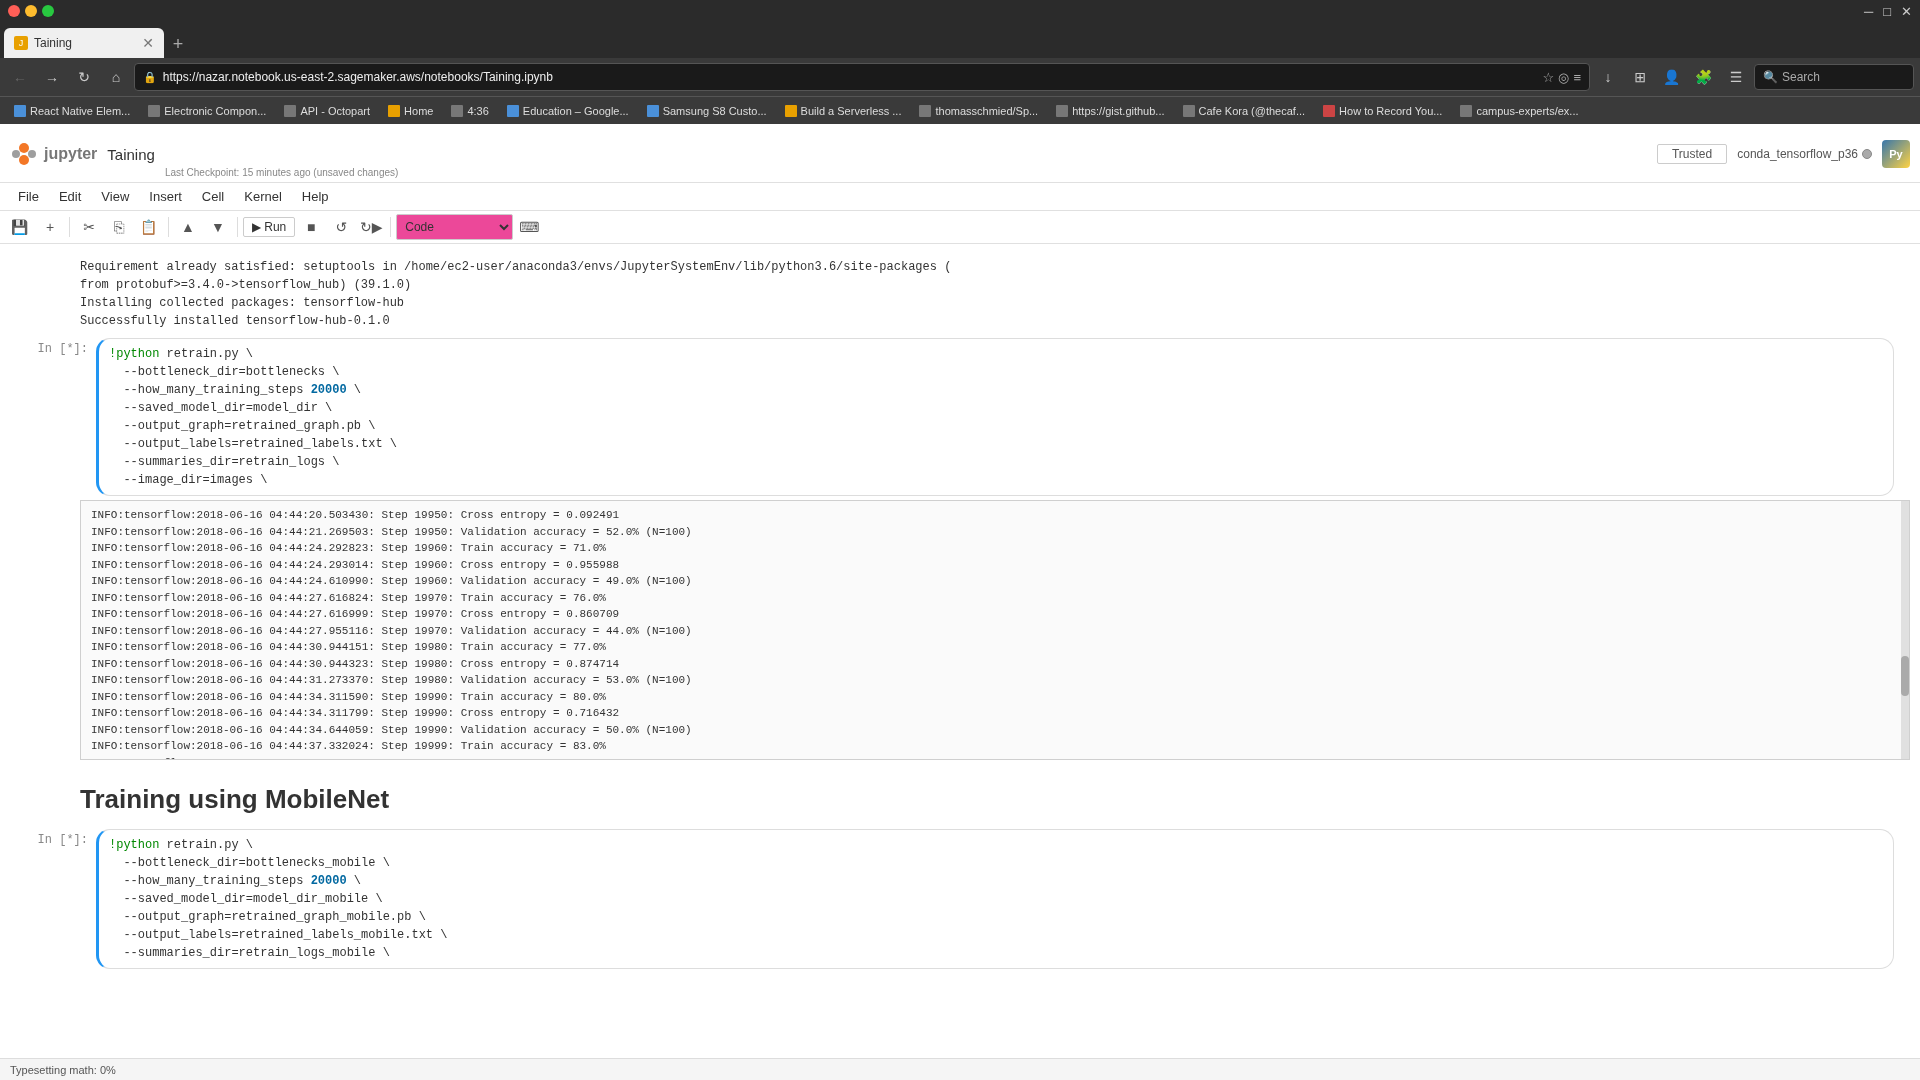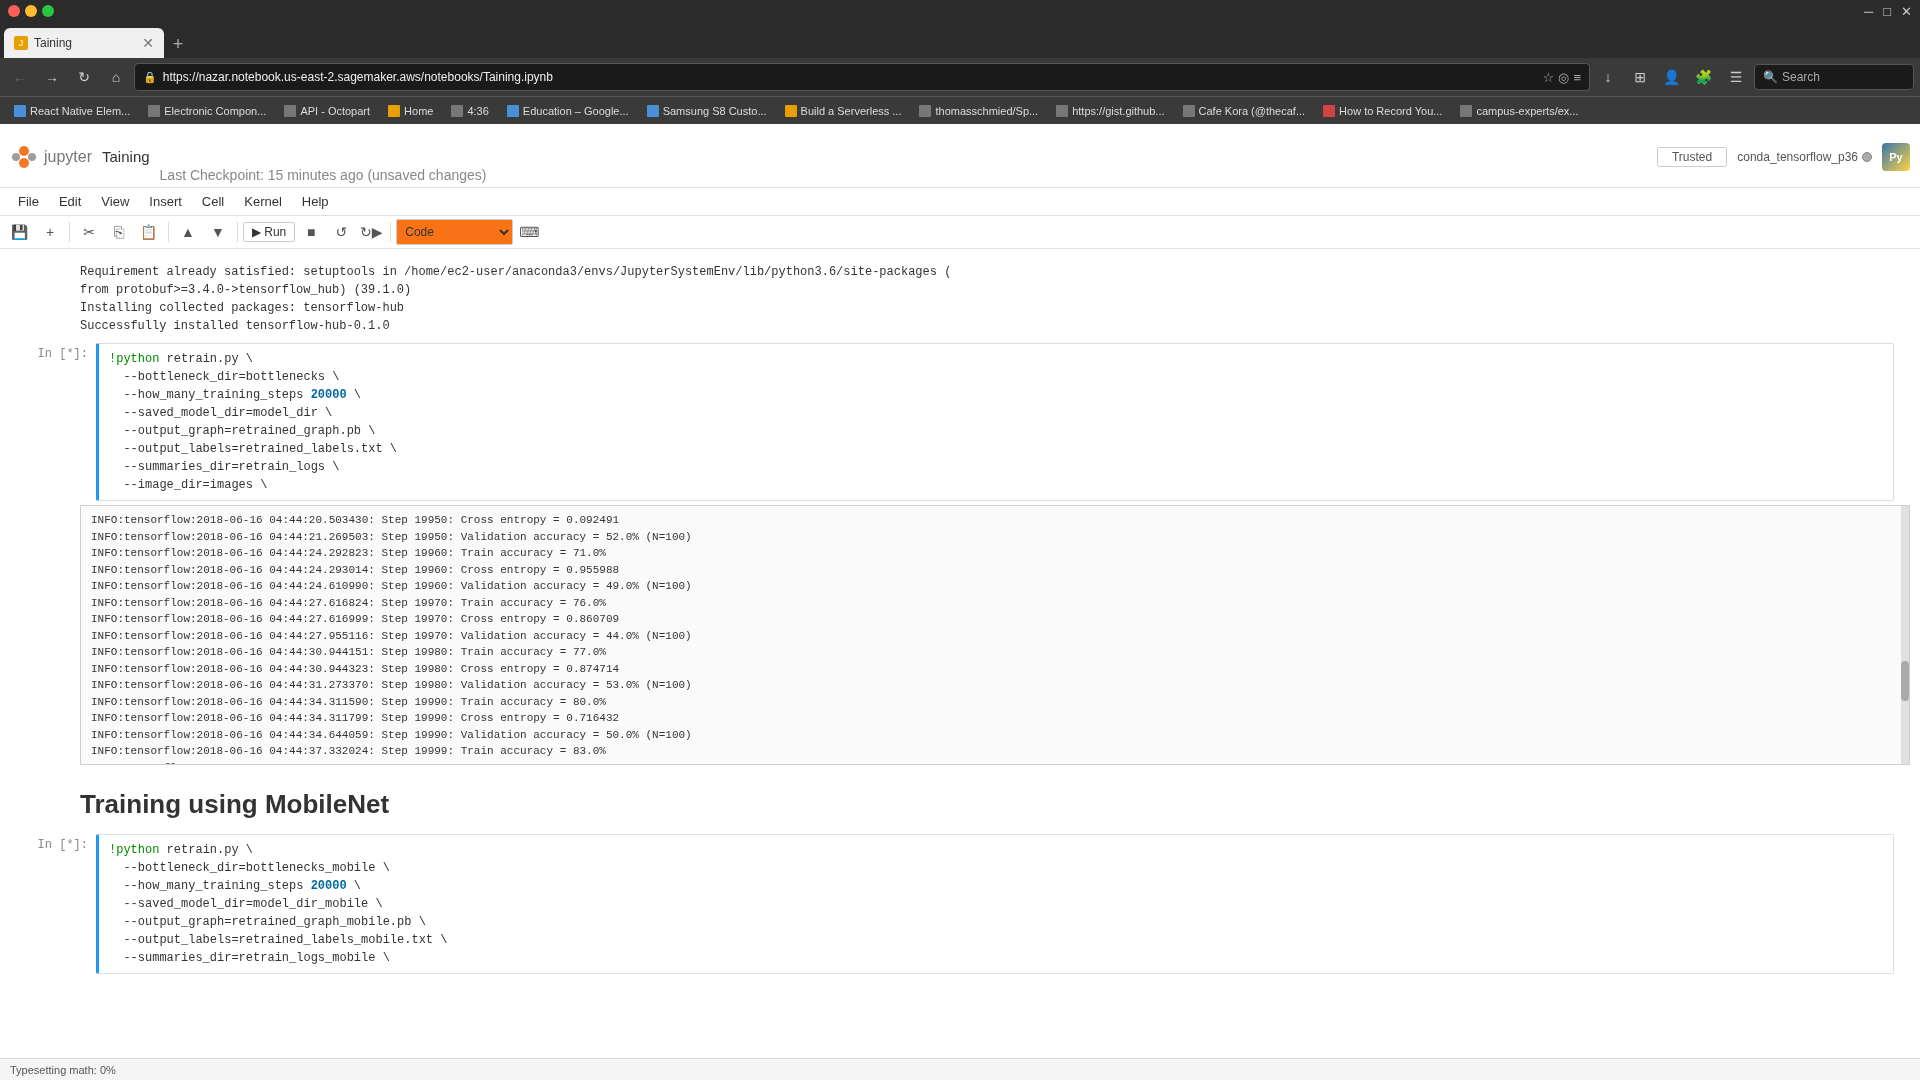--- a/index.html
+++ b/index.html
@@ -144,23 +144,23 @@
       padding: 6px 10px 4px;
       display: flex;
       align-items: center;
       gap: 10px;
     }
     .jupyter-logo { display: flex; align-items: center; gap: 6px; }
     .jupyter-logo-icon {
       width: 28px; height: 28px;
       display: flex; align-items: center; justify-content: center;
     }
-    .jupyter-name { font-size: 16px; color: #777; font-weight: 400; }
+    .jupyter-name { font-size: 16px; color: #777; font-weight: 700; }
     .notebook-name { font-size: 15px; color: #333; font-weight: 500; }
-    .notebook-checkpoint { font-size: 14px; color: #888; margin-top: 37px; }
+    .notebook-checkpoint { font-size: 10px; color: #888; margin-top: 37px; }
     .jupyter-header-right { margin-left: auto; display: flex; align-items: center; gap: 10px; }
     .trusted-btn {
       border: 1px solid #ccc;
       background: white;
       padding: 2px 14px;
       font-size: 12px;
       color: #555;
       cursor: pointer;
       border-radius: 2px;
     }
@@ -219,21 +219,21 @@
       font-size: 12px;
       color: #333;
     }
     .cell-type-select {
       height: 26px;
       border: 1px solid #ccc;
       border-radius: 2px;
       padding: 0 4px;
       font-size: 12px;
       color: #333;
-      background: #f97316;
+      background: #ec4899;
       min-width: 80px;
     }
 
     
     .notebook-content {
       flex: 1;
       overflow-y: auto;
       padding: 10px 0;
       background: white;
     }
@@ -268,21 +268,21 @@
       font-family: 'Courier New', monospace;
       font-size: 12px;
       color: #888;
       padding-top: 4px;
     }
     .cell-content {
       flex: 1;
       border: 1px solid #ddd;
       border-left: 3px solid #2196F3;
       background: white;
-      border-radius: 2px;
+      border-radius: 14px;
       min-height: 40px;
     }
     .cell-code {
       font-family: 'Courier New', monospace;
       font-size: 12px;
       color: #333;
       padding: 6px 10px;
       line-height: 1.5;
     }
     .code-highlight { color: #0369a1; font-weight: bold; }

